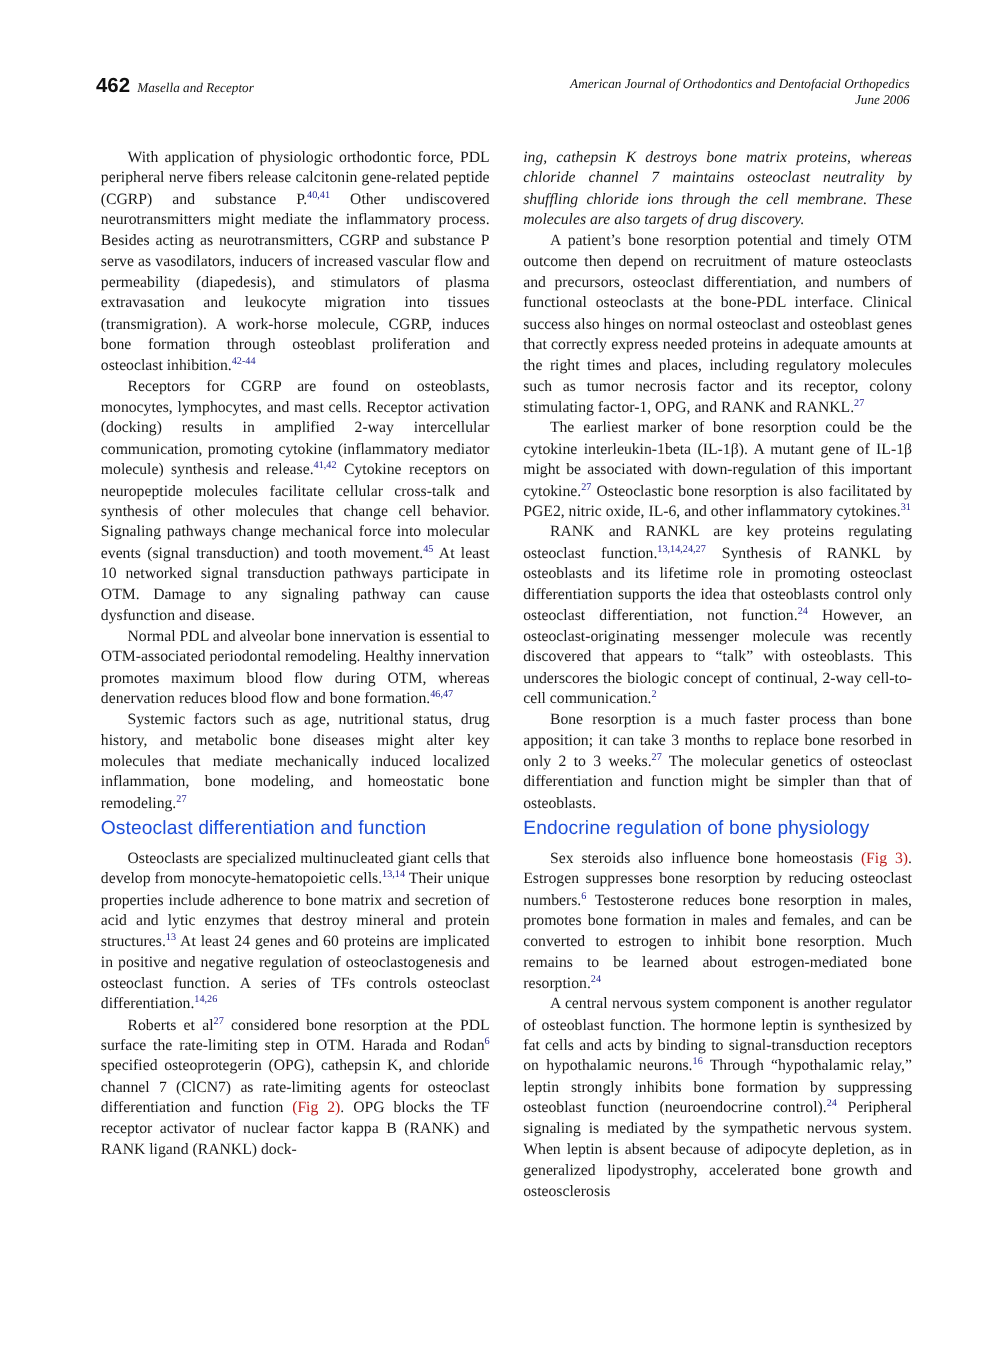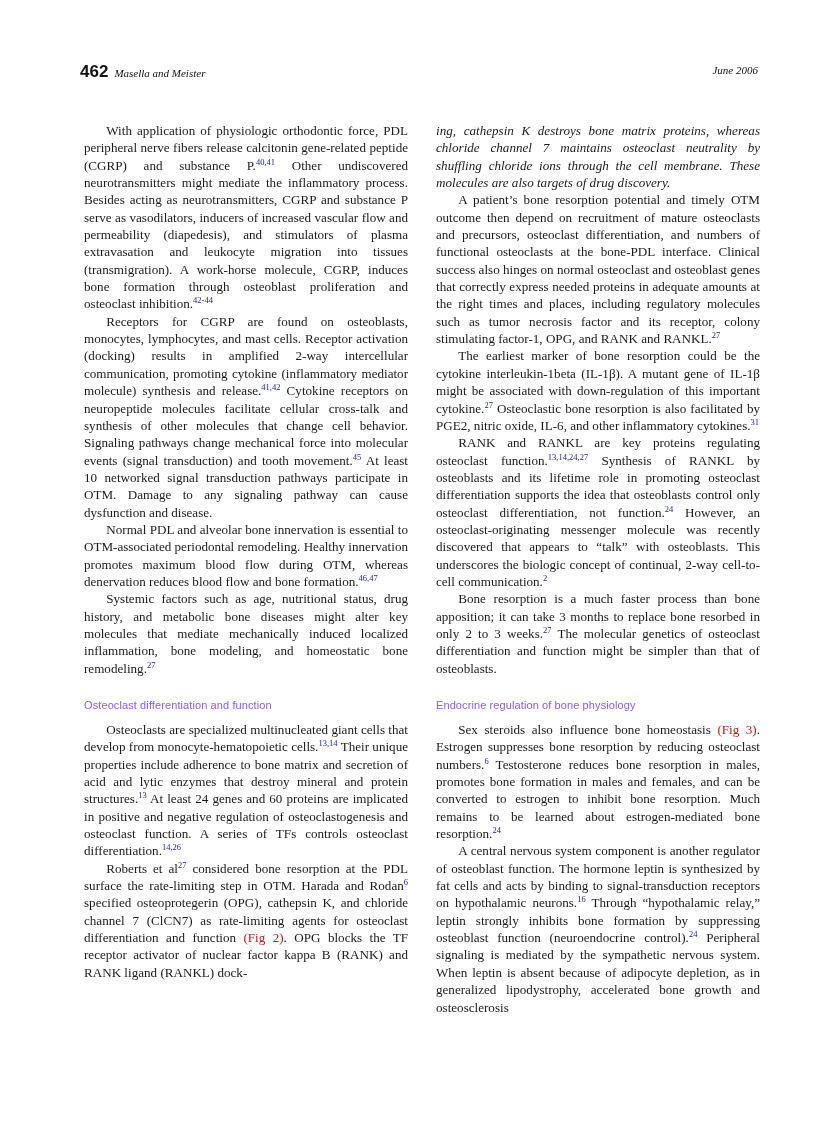--- a/index.html
+++ b/index.html
@@ -12,33 +12,34 @@
   .rh-right { position: absolute; right: 0; top: 1px; text-align: right; line-height: 14px; }
   .col { position: absolute; top: 122px; width: 324px;
     font-family: "Liberation Serif", serif; font-size: 13.1px; line-height: 17.35px; color: #1a1a1a;
     text-align: justify; }
   .col-left { left: 84px; }
   .col-right { left: 436px; }
   .col p { margin: 0; text-indent: 1.7em; hyphens: manual; }
   .col p.noindent { text-indent: 0; font-style: italic; }
   sup { font-size: 8.5px; line-height: 0; vertical-align: 5px; color: #1a1a8c; }
   .link { color: #b91c1c; }
-  h3 { font-family: "Liberation Sans", sans-serif; font-weight: normal; font-size: 11px; color: #8b5cf6;
-    margin: 21px 0 8px 0; line-height: 15px; letter-spacing: 0.1px; }
+  h3 { font-family: "Liberation Sans", sans-serif; font-weight: normal; font-size: 16px; color: #1d4ed8;
+    margin: 6px 0 8px 0; line-height: 15px; letter-spacing: 0.1px; }
 </style>
 </head>
 <body>
 
 <div class="page">
 
   <div class="running-head">
     <div class="rh-left">
-      <span class="pnum">462</span><span>Masella and Meister</span>
+      <span class="pnum">462</span><span>Masella and Receptor</span>
     </div>
     <div class="rh-right">
+      <div>American Journal of Orthodontics and Dentofacial Orthopedics</div>
       <div>June 2006</div>
     </div>
   </div>
 
   <div class="col col-left">
     <p><span>With application of physiologic orthodontic force, PDL peripheral nerve fibers release calcitonin gene-related peptide (CGRP) and substance P.</span><sup>40,41</sup><span> Other undiscovered neurotransmitters might mediate the inflammatory process. Besides acting as neurotransmitters, CGRP and substance P serve as vasodilators, inducers of increased vascular flow and permeability (diapedesis), and stimulators of plasma extravasation and leukocyte migration into tissues (transmigration). A work-horse molecule, CGRP, induces bone formation through osteoblast proliferation and osteoclast inhibition.</span><sup>42-44</sup></p>
     <p><span>Receptors for CGRP are found on osteoblasts, monocytes, lymphocytes, and mast cells. Receptor activation (docking) results in amplified 2-way intercellular communication, promoting cytokine (inflammatory mediator molecule) synthesis and release.</span><sup>41,42</sup><span> Cytokine receptors on neuropeptide molecules facilitate cellular cross-talk and synthesis of other molecules that change cell behavior. Signaling pathways change mechanical force into molecular events (signal transduction) and tooth movement.</span><sup>45</sup><span> At least 10 networked signal transduction pathways participate in OTM. Damage to any signaling pathway can cause dysfunction and disease.</span></p>
     <p><span>Normal PDL and alveolar bone innervation is essential to OTM-associated periodontal remodeling. Healthy innervation promotes maximum blood flow during OTM, whereas denervation reduces blood flow and bone formation.</span><sup>46,47</sup></p>
     <p><span>Systemic factors such as age, nutritional status, drug history, and metabolic bone diseases might alter key molecules that mediate mechanically induced localized inflammation, bone modeling, and homeostatic bone remodeling.</span><sup>27</sup></p>
     <h3>Osteoclast differentiation and function</h3>

